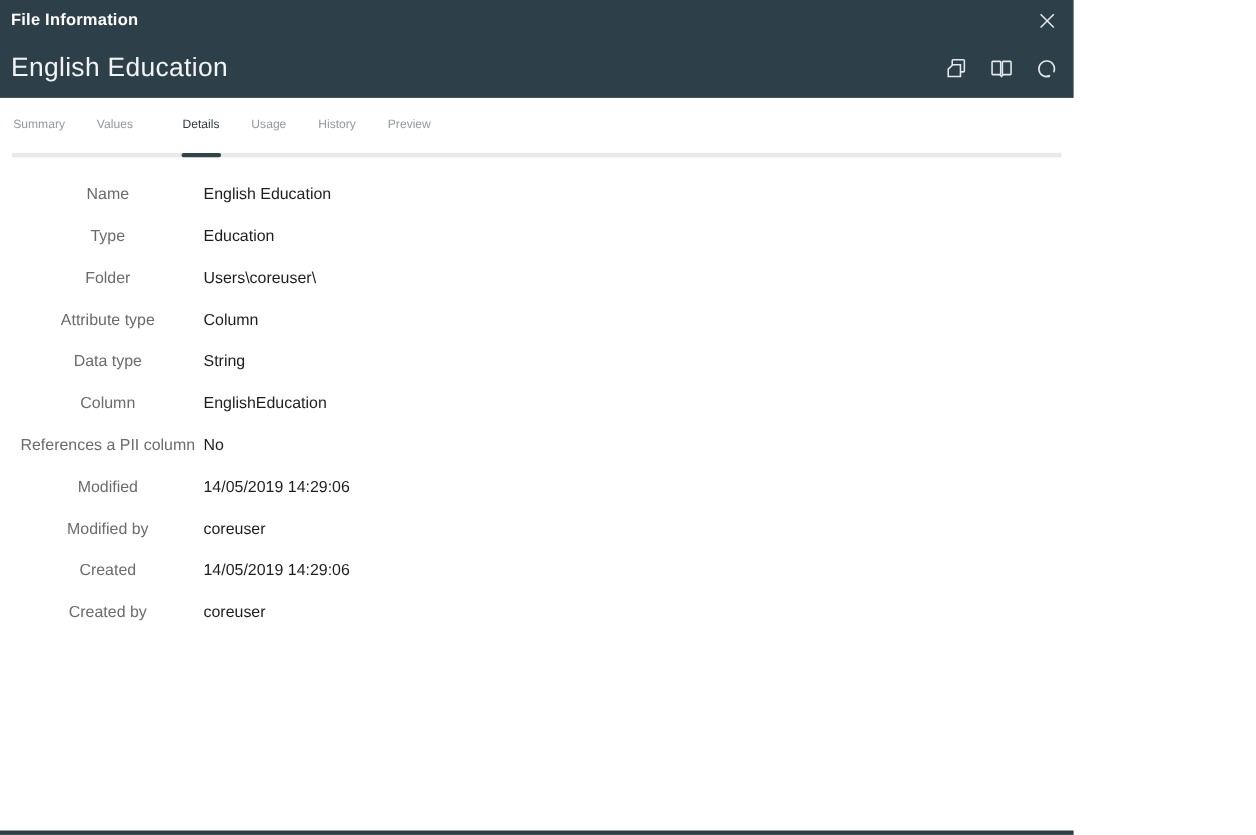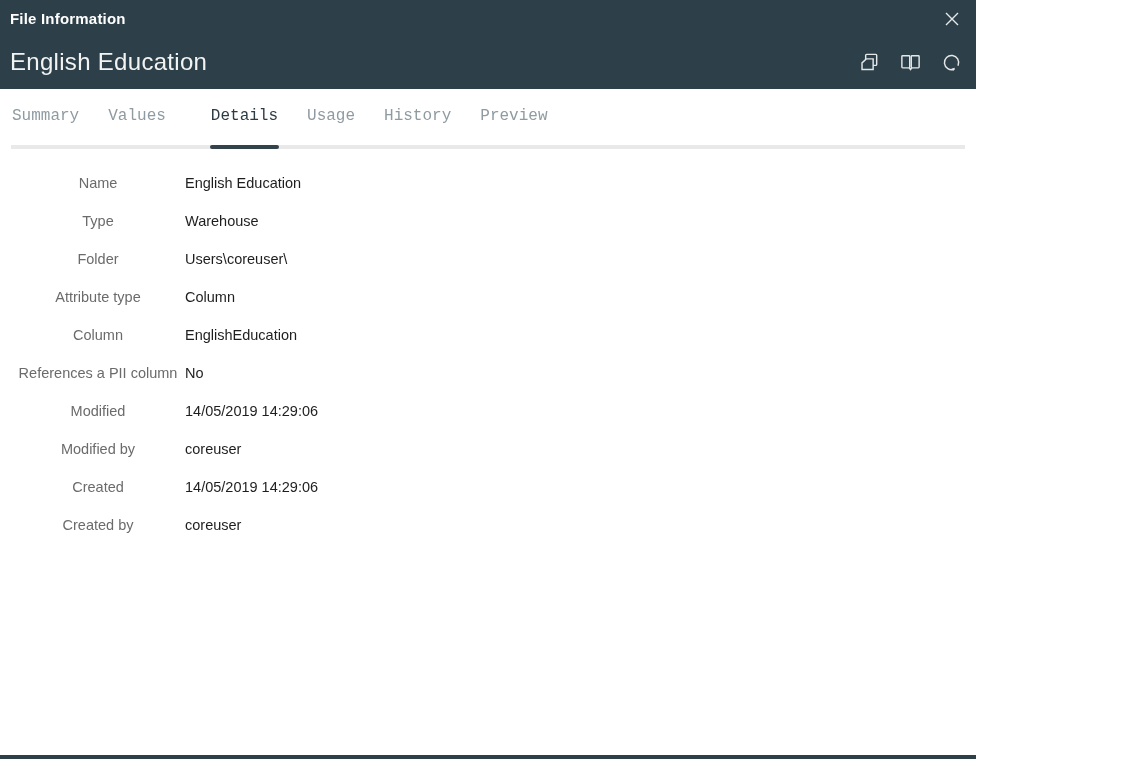--- a/index.html
+++ b/index.html
@@ -17,21 +17,21 @@
   .subtitle-row { height:54px; display:flex; align-items:center; padding:0 10px; }
   .dlg-subtitle { font-size:24px; font-weight:400; color:#f2f4f4; letter-spacing:0.3px; }
   .header-actions { margin-left:auto; display:flex; align-items:center; gap:16px; padding-right:2px; }
   .header-actions .icon-btn { width:25px; height:25px; }
   .hdr-icon { stroke:#e4e8e9; fill:none; stroke-width:1.5; }
 
   
   .tabs { flex:0 0 46px; position:relative; display:flex; align-items:flex-start; padding:18px 0 0 11px; }
   .tabs-baseline { position:absolute; left:11px; right:11px; bottom:0; height:4px; background:#e9e9e9; }
   .tab { position:relative; background:transparent; border:none; cursor:pointer;
-         font-family:Liberation Mono, monospace; font-size:16px; color:#8f9ba1;
+         font-family:Liberation Sans, sans-serif; font-size:11px; color:#8f9ba1;
          margin-right:27px; padding:0 1px 24px 1px; z-index:1; }
   .tab::after { content:""; position:absolute; left:0; right:0; bottom:0; height:4px; border-radius:2px; background:transparent; }
   .tab.active { color:#2d3b43;margin-left:16px; }
   .tab.active::after { background:#33434c; }
 
   
   .details { padding:15px 11px 0 11px; }
   .detail-row { display:flex; align-items:center; height:38px;text-align:center; }
   .detail-label { flex:0 0 174px; font-size:14.5px; color:#6b6b6b; }
   .detail-value { font-size:14.5px; color:#1e1e1e; }
@@ -88,29 +88,33 @@
     <button class="tab">Preview</button>
   </nav>
 
   <main class="details">
     <div class="detail-row">
       <span class="detail-label">Name</span>
       <span class="detail-value">English Education</span>
     </div>
     <div class="detail-row">
       <span class="detail-label">Type</span>
-      <span class="detail-value">Warehouse</span>
+      <span class="detail-value">Education</span>
     </div>
     <div class="detail-row">
       <span class="detail-label">Folder</span>
       <span class="detail-value">Users\coreuser\</span>
     </div>
     <div class="detail-row">
       <span class="detail-label">Attribute type</span>
       <span class="detail-value">Column</span>
+    </div>
+    <div class="detail-row">
+      <span class="detail-label">Data type</span>
+      <span class="detail-value">String</span>
     </div>
     <div class="detail-row">
       <span class="detail-label">Column</span>
       <span class="detail-value">EnglishEducation</span>
     </div>
     <div class="detail-row">
       <span class="detail-label">References a PII column</span>
       <span class="detail-value">No</span>
     </div>
     <div class="detail-row">

